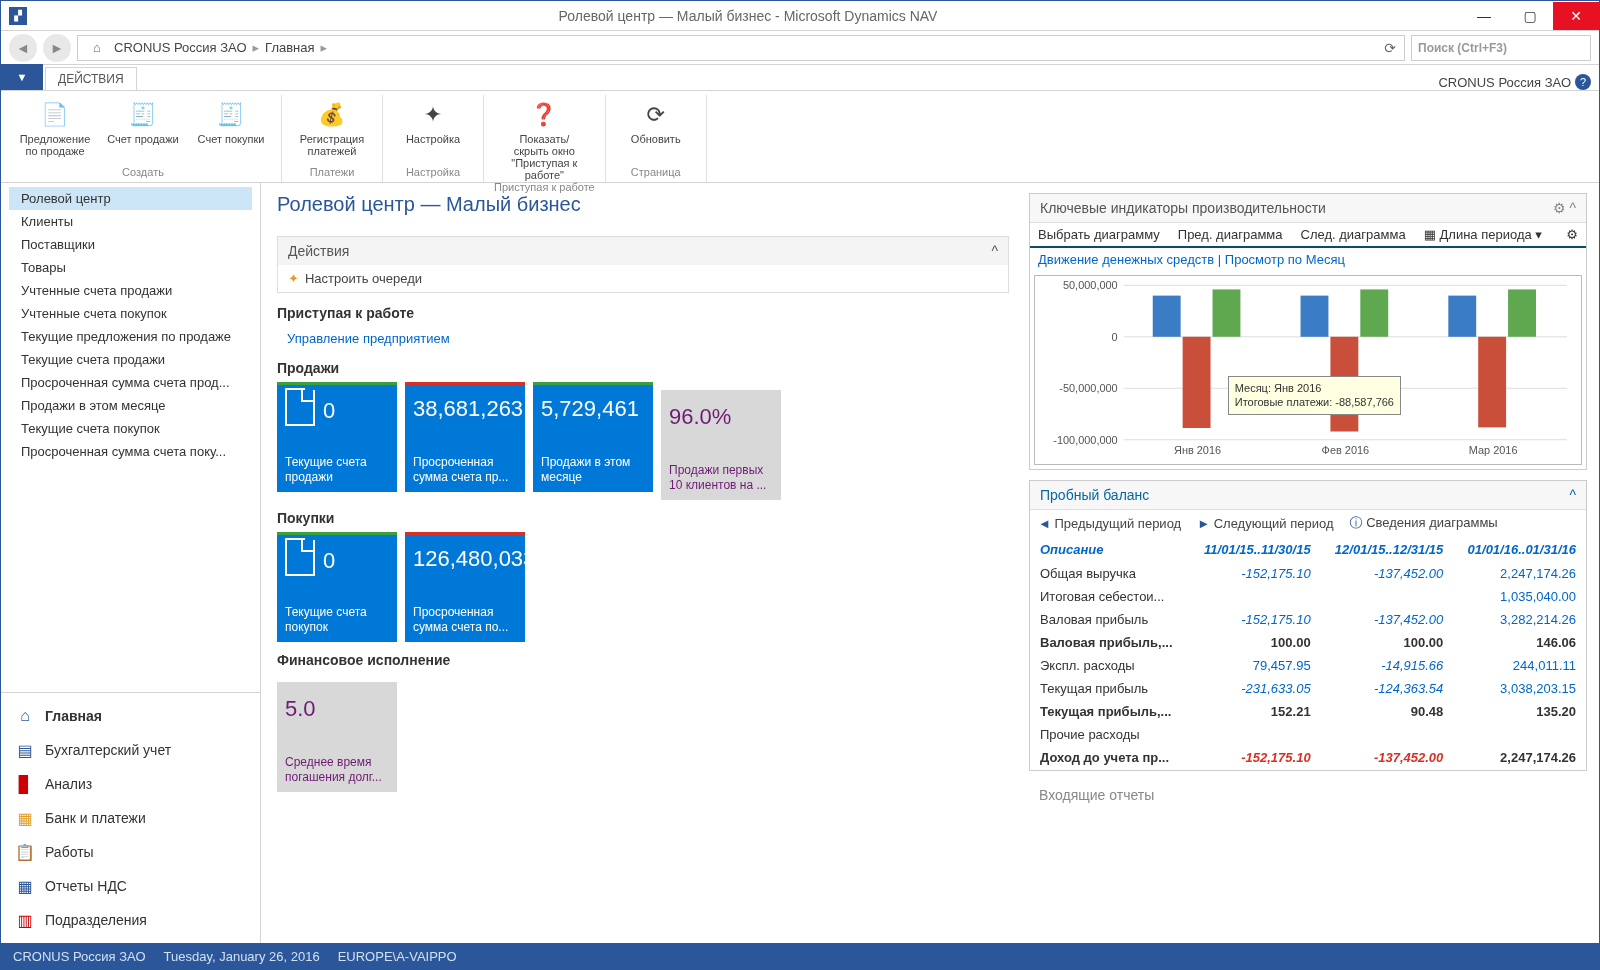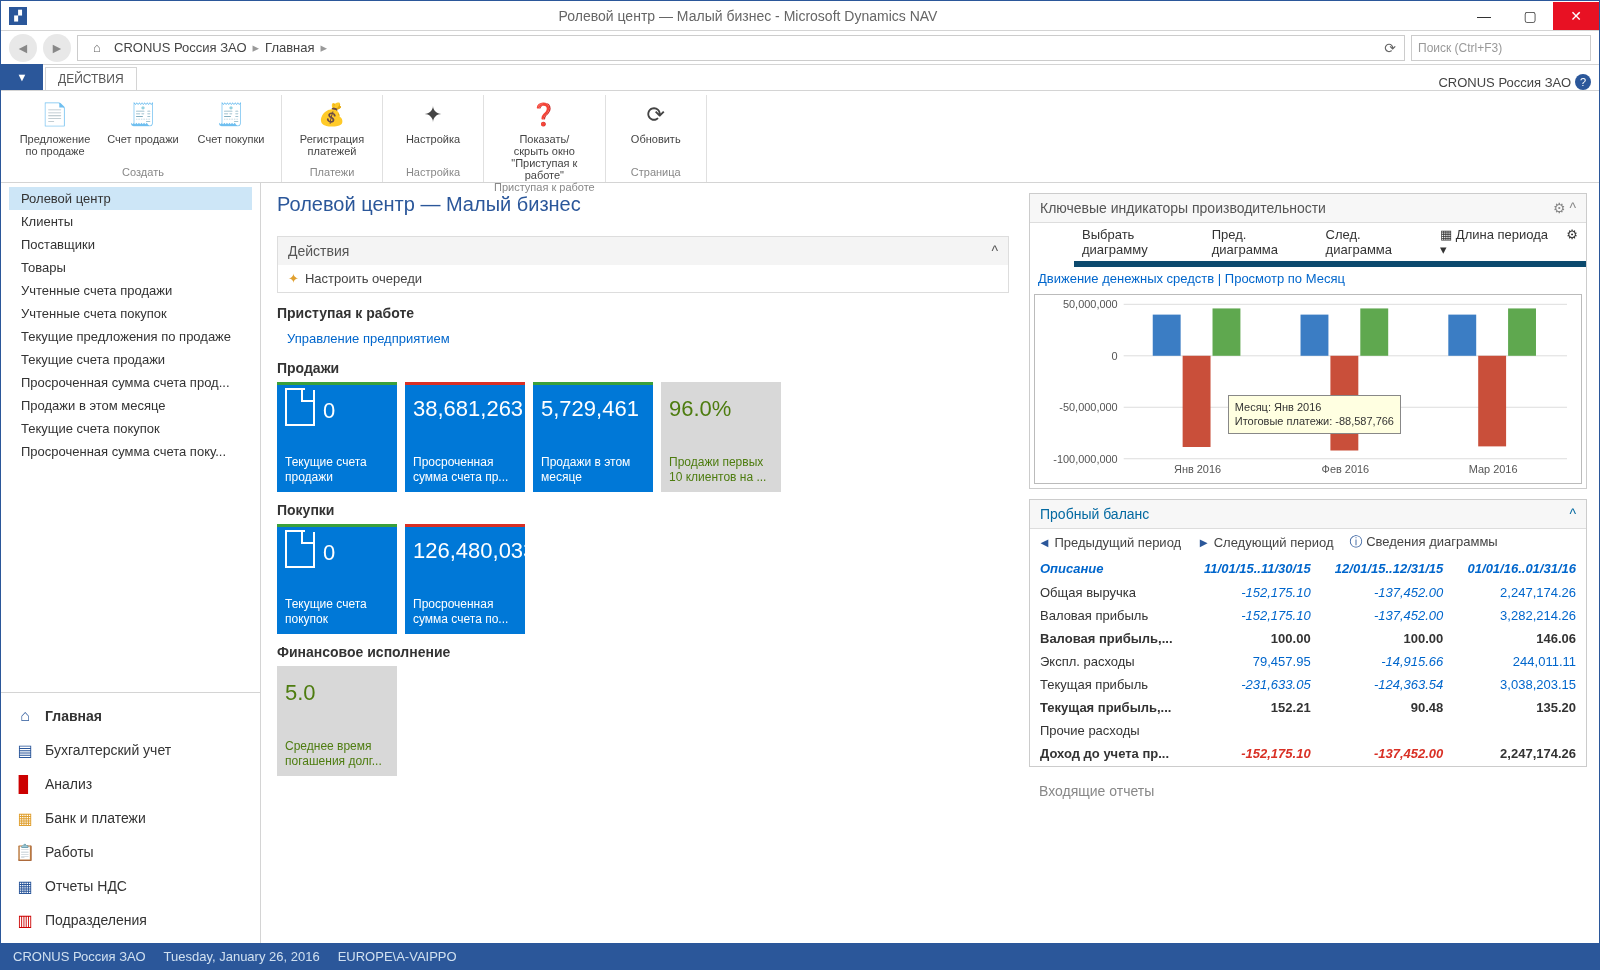--- a/index.html
+++ b/index.html
@@ -10,21 +10,21 @@
 .titlebar .title { flex: 1; text-align: center; color: #666; font-size: 14px; }
 .win-controls { display: flex; }
 .win-btn { width: 46px; height: 28px; display: flex; align-items: center; justify-content: center; font-size: 14px; }
 .win-btn.close { background: #e81123; color: #fff; }
 .navbar { height: 34px; background: #fff; display: flex; align-items: center; padding: 4px 8px; gap: 6px; border-bottom: 1px solid #d4d4d4; }
 .nav-arrow { width: 28px; height: 28px; border-radius: 50%; background: #e8e8e8; display:flex;align-items:center;justify-content:center;color:#888;font-size:14px; }
 .nav-home { width: 22px; height: 22px; display:flex;align-items:center;justify-content:center;color:#666; }
 .breadcrumb { flex: 1; display:flex; align-items:center; gap:6px; color:#444; font-size:13px; border:1px solid #ccc; height:26px; padding:0 8px; }
 .breadcrumb .sep { color:#999; }
 .breadcrumb .refresh { margin-left:auto; color:#666; font-size:14px; }
-.search-box { width: 180px; height: 26px; border: 1px solid #ccc; padding: 0 6px; color:#999; font-size:12px; display:flex;align-items:center; }
+.search-box { width: 180px; height: 26px; border: 1px solid #ccc; padding: 0 6px; color:#999; font-size:12px; display:flex;align-items:center;font-weight:bold; }
 .tabbar { height: 26px; display: flex; align-items: flex-end; background: #fff; border-bottom: 1px solid #d4d4d4; }
 .tab-file { width: 42px; height: 26px; background: #2b579a; display:flex;align-items:center;justify-content:center;color:#fff;font-size:11px; }
 .tab { padding: 4px 12px; font-size: 12px; color: #555; border:1px solid #d4d4d4; border-bottom:none; margin-left:2px; background:#fff; }
 .tabbar .right-label { margin-left: auto; margin-right: 8px; color: #444; font-size:13px; display:flex;align-items:center;gap:4px; }
 .help-icon { width:16px;height:16px;border-radius:50%;background:#2b579a;color:#fff;display:flex;align-items:center;justify-content:center;font-size:11px; }
 .ribbon { height: 92px; background: #fff; border-bottom: 1px solid #d4d4d4; display: flex; padding: 4px 0 0 4px; }
 .ribbon-group { display:flex; flex-direction:column; align-items:center; padding: 0 10px; border-right:1px solid #e0e0e0; }
 .ribbon-items { display:flex; gap: 8px; }
 .ribbon-item { display:flex; flex-direction:column; align-items:center; width: 80px; font-size:11px; text-align:center; color:#444; padding-top:4px; }
 .ribbon-icon { width:32px; height:32px; display:flex;align-items:center;justify-content:center;font-size:22px; margin-bottom:2px; }
@@ -42,34 +42,34 @@
 .main-left { flex:1; padding: 10px 16px; overflow:auto; }
 .page-title { font-size:20px; color:#2b579a; margin-bottom:20px; }
 .panel { border:1px solid #ddd; margin-bottom:12px; }
 .panel-header { background:#f4f4f4; padding:6px 10px; font-size:14px; color:#555; display:flex;align-items:center;justify-content:space-between; }
 .panel-row { padding:6px 10px; font-size:13px; color:#444; display:flex;align-items:center;gap:6px; }
 .section-title { font-weight:600; font-size:14px; margin:10px 0 6px; }
 .link { color:#0066cc; padding:4px 10px; font-size:13px; cursor:pointer; }
 .tiles { display:flex; gap:8px; flex-wrap:wrap; }
 .tile { width:120px; height:110px; color:#fff; padding:8px; display:flex;flex-direction:column; position:relative; }
 .tile.blue { background:#0078d7; }
-.tile.gray { background:#d8d8d8; color:#4d7c0f; }
+.tile.gray { background:#d8d8d8; color:#701a75;margin-top:8px; }
 .tile-accent { height:3px; position:absolute; top:0; left:0; right:0; }
 .tile-accent.green { background:#3ba03b; }
 .tile-accent.red { background:#d93025; }
 .tile-value { font-size:22px; font-weight:300; margin-top:6px; }
 .tile-label { font-size:12px; margin-top:auto; line-height:1.2; }
 .tile-icon-row { display:flex; align-items:center; gap:8px; }
 .tile-iconbox { width:30px;height:36px;border:2px solid #fff;border-top:none;position:relative; }
 .tile-iconbox::before{content:"";position:absolute;top:-2px;left:-2px;width:20px;height:2px;background:#fff;}
 .tile-iconbox::after{content:"";position:absolute;top:-2px;right:-2px;width:12px;height:12px;border-left:2px solid #fff;border-bottom:2px solid #fff;}
 .main-right { width: 574px; padding: 10px 12px 10px 4px; overflow:auto; }
 .kpi-panel { border:1px solid #ccc; margin-bottom:10px; }
 .kpi-header { padding:6px 10px; font-size:14px; color:#555; display:flex;align-items:center;justify-content:space-between;background:#f7f7f7;border-bottom:1px solid #ddd; }
-.kpi-toolbar { padding:4px 8px; display:flex; gap:18px; font-size:13px; border-bottom:6px solid #0c4a6e;margin-left:44px; }
+.kpi-toolbar { padding:4px 8px; display:flex; gap:18px; font-size:13px; border-bottom:2px solid #0c4a6e; }
 .kpi-toolbar span { cursor:pointer; }
 .chart-title { color:#0066cc; font-size:13px; padding:4px 8px; cursor:pointer; }
 .chart-area { border:1px solid #bbb; margin:4px; padding:4px; position:relative; height:190px; }
 .chart-svg { width:100%; height:100%; }
 .chart-tooltip { position:absolute; background:#ffffe1; border:1px solid #888; padding:4px 6px; font-size:11px; right:180px; top:100px; line-height:1.3; }
 .trial-header { padding:6px 10px; font-size:14px; color:#0369a1; display:flex;justify-content:space-between;background:#f7f7f7;border-bottom:1px solid #ddd; }
 .trial-toolbar { padding:4px 8px; display:flex; gap:16px; font-size:13px; color:#444; align-items:center; }
 .trial-toolbar .arrow { color:#2b579a; }
 .trial-table { width:100%; font-size:13px; }
 .trial-table th { color:#0066cc; text-align:right; padding:4px 8px; font-weight:600;font-style:italic; }
@@ -355,20 +355,26 @@
                   <th>12/01/15..12/31/15</th>
                   <th>01/01/16..01/31/16</th>
                 </tr>
                 <tr class="">
                   <td class="">Общая выручка</td>
                   <td class="blue" style="font-style:italic">-152,175.10</td>
                   <td class="blue" style="font-style:italic">-137,452.00</td>
                   <td class="blue">2,247,174.26</td>
                 </tr>
                 <tr class="">
+                  <td class="">Итоговая себестои...</td>
+                  <td class=""></td>
+                  <td class=""></td>
+                  <td class="blue">1,035,040.00</td>
+                </tr>
+                <tr class="">
                   <td class="">Валовая прибыль</td>
                   <td class="blue" style="font-style:italic">-152,175.10</td>
                   <td class="blue" style="font-style:italic">-137,452.00</td>
                   <td class="blue">3,282,214.26</td>
                 </tr>
                 <tr class="bold">
                   <td class="">Валовая прибыль,...</td>
                   <td class="">100.00</td>
                   <td class="">100.00</td>
                   <td class="">146.06</td>

